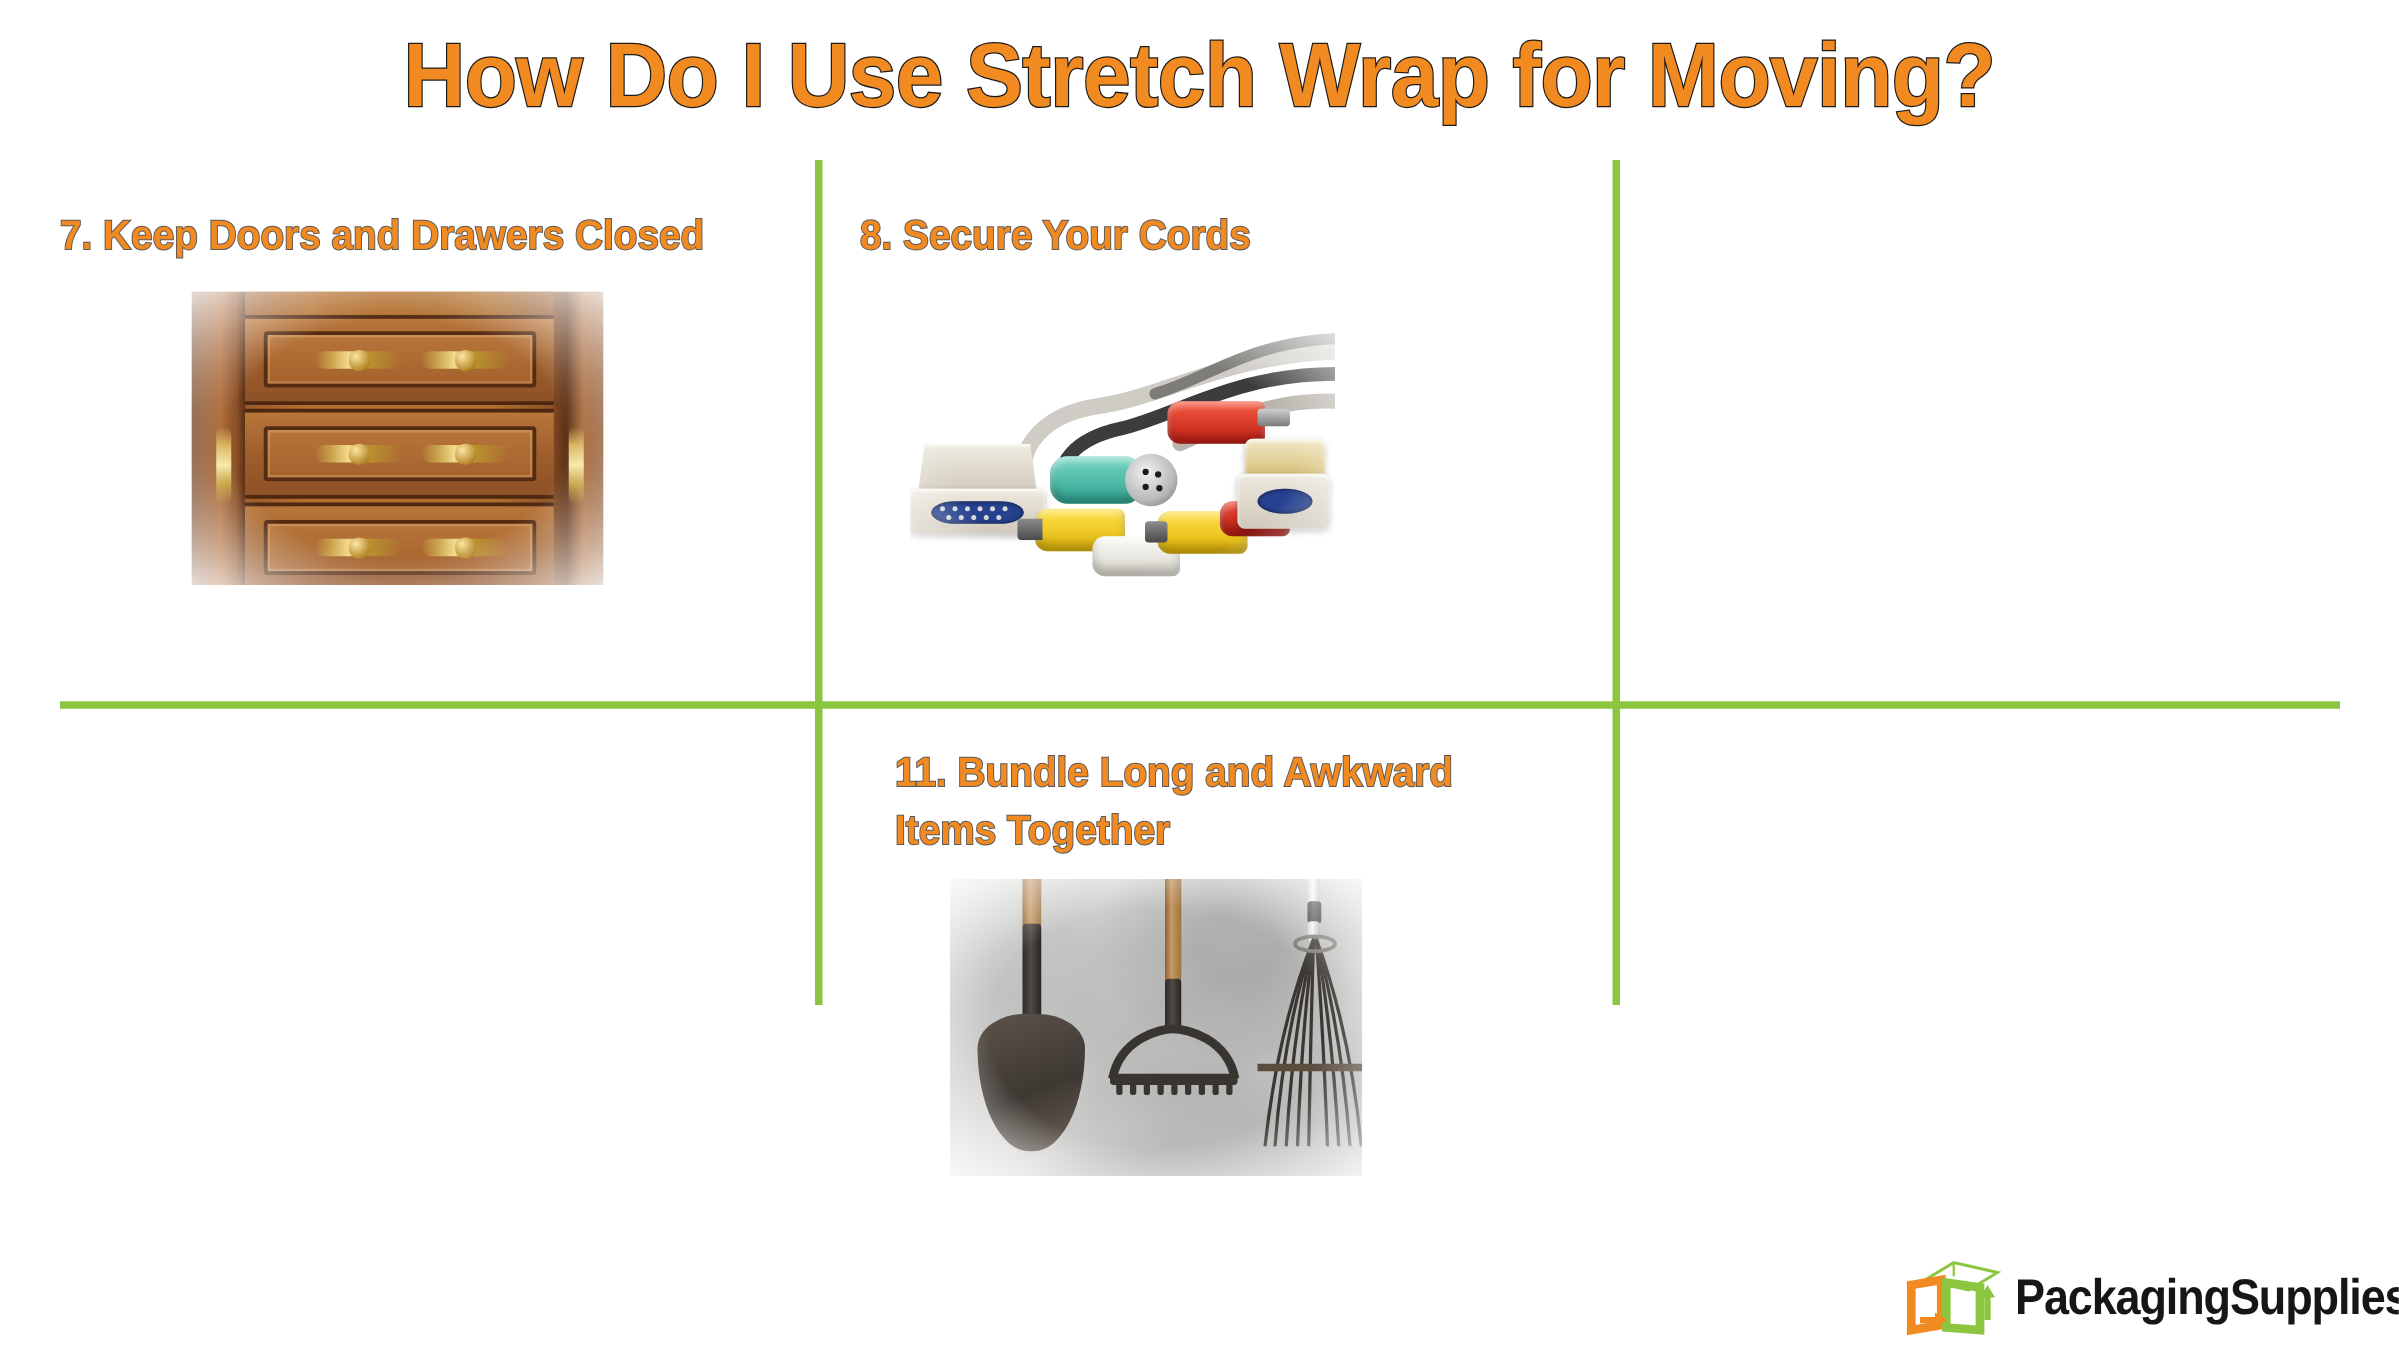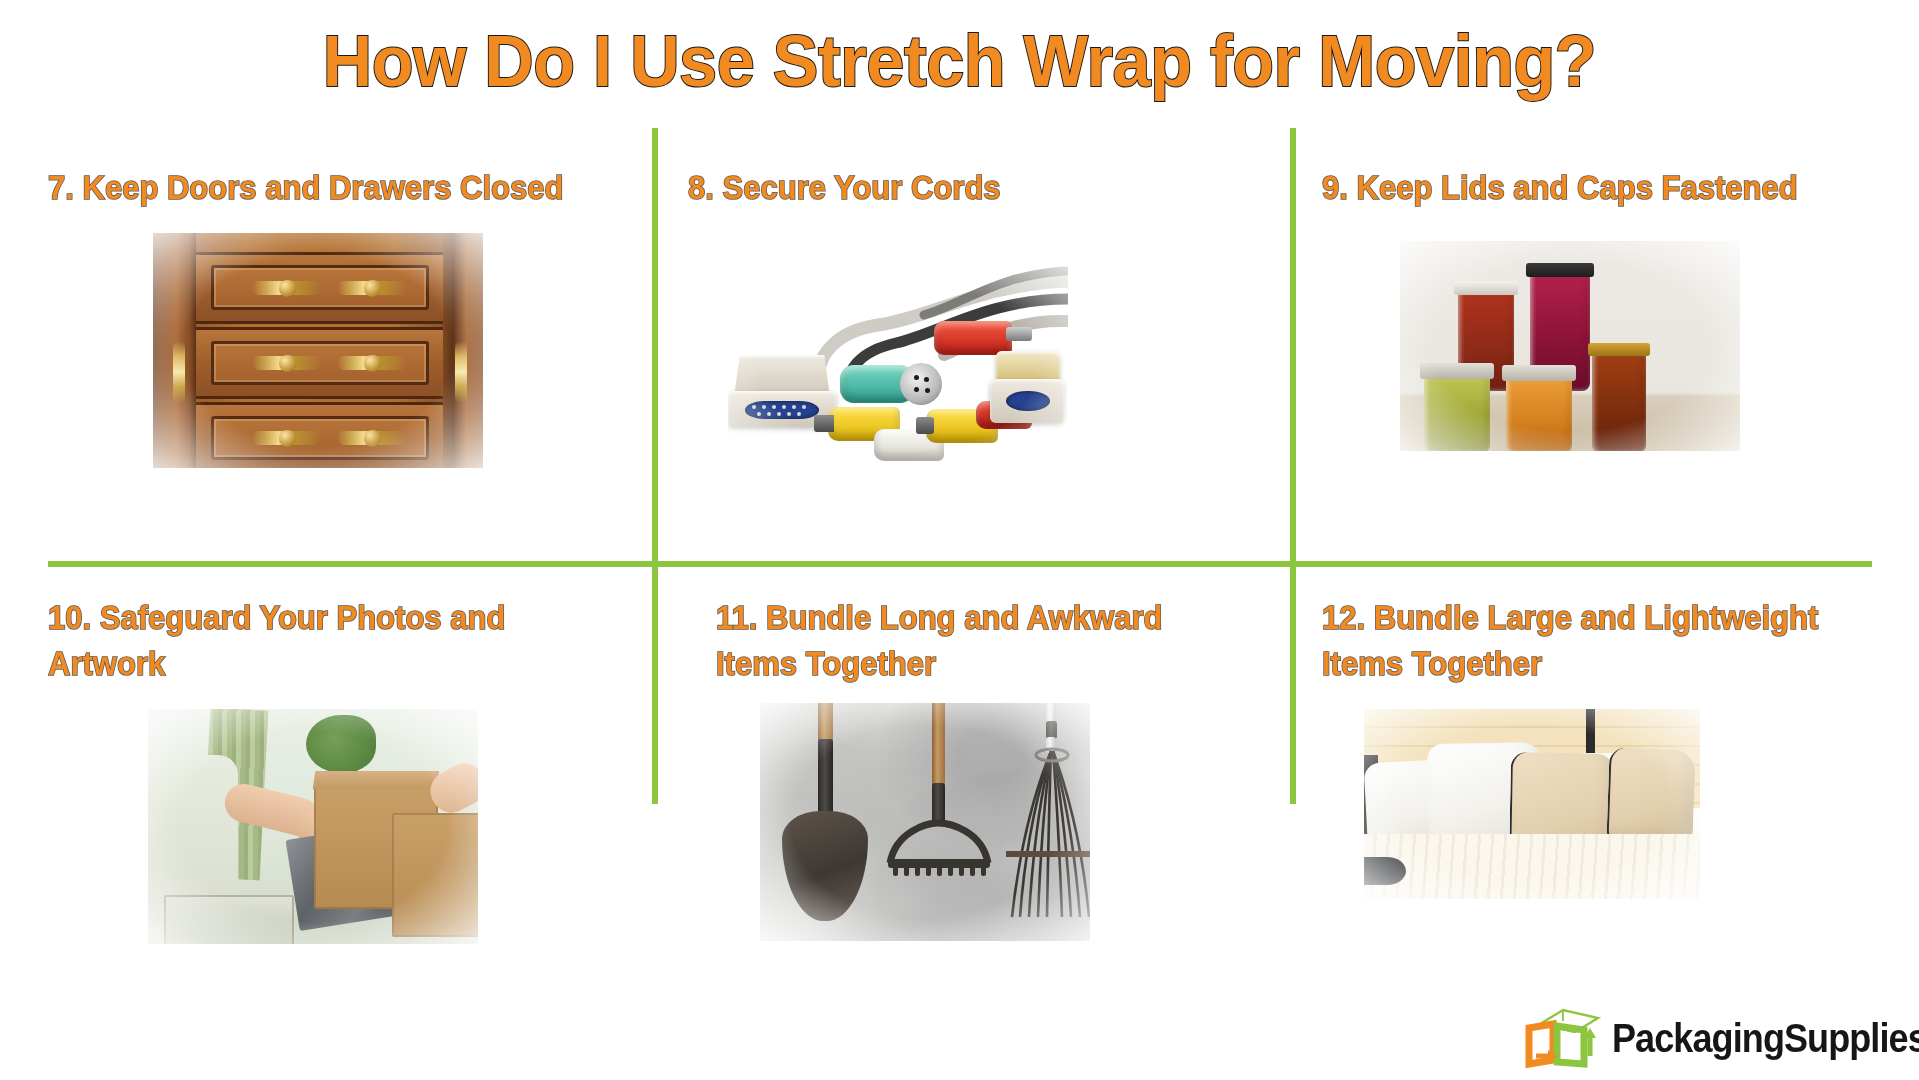--- a/index.html
+++ b/index.html
@@ -278,72 +278,21 @@
              background:linear-gradient(180deg,#ef4d36,#b81a13);"></div>
 
         <div class="vga" style="left:268px;top:92px;width:64px;height:34px;
              background:linear-gradient(180deg,#f1e8c8,#d2b96a);"></div>
         <div class="vga" style="left:262px;top:120px;width:74px;height:44px;"></div>
         <div class="vga-blue" style="left:278px;top:132px;width:44px;height:20px;"></div>
       </div>
     </div>
   </div>
 
-  <div class="cell" style="left:1322px;top:165px;width:580px;">
-    <div class="cell-head">9. Keep Lids and Caps Fastened</div>
-    <div class="photo-wrap" style="width:340px;height:210px;margin-left:78px;margin-top:30px;">
-      <div class="photo p-jars">
-
-        <div class="jar" style="left:58px;top:50px;width:56px;height:100px;
-             background:linear-gradient(180deg,#b0331c,#8d2a17 60%,#6d2011);"></div>
-        <div class="jar-lid" style="left:54px;top:40px;width:64px;height:14px;
-             background:linear-gradient(180deg,#f4f2ee,#cbc7bf);"></div>
-        <div class="jar" style="left:130px;top:32px;width:60px;height:118px;
-             background:linear-gradient(180deg,#b2214c,#8d1339 55%,#6a0d2a);"></div>
-        <div class="jar-lid" style="left:126px;top:22px;width:68px;height:14px;
-             background:linear-gradient(180deg,#3a3a3a,#1d1d1d);"></div>
-
-        <div class="jar" style="left:24px;top:132px;width:66px;height:80px;
-             background:linear-gradient(180deg,#c3c957,#9aa230 60%,#7a8222);"></div>
-        <div class="jar-lid" style="left:20px;top:122px;width:74px;height:16px;
-             background:linear-gradient(180deg,#e3e0d8,#b5b2a9);"></div>
-        <div class="jar" style="left:106px;top:134px;width:66px;height:78px;
-             background:linear-gradient(180deg,#eda03a,#d4801f 60%,#b4630f);"></div>
-        <div class="jar-lid" style="left:102px;top:124px;width:74px;height:16px;
-             background:linear-gradient(180deg,#e3e0d8,#b5b2a9);"></div>
-        <div class="jar" style="left:192px;top:112px;width:54px;height:100px;
-             background:linear-gradient(180deg,#a03f14,#7c2d0d 60%,#5e210a);"></div>
-        <div class="jar-lid" style="left:188px;top:102px;width:62px;height:13px;
-             background:linear-gradient(180deg,#d6a431,#9b7418);"></div>
-      </div>
-    </div>
-  </div>
-
-  <div class="cell" style="left:48px;top:595px;width:580px;">
-    <div class="cell-head">10. Safeguard Your Photos and Artwork</div>
-    <div class="photo-wrap" style="width:330px;height:235px;margin-left:100px;margin-top:22px;">
-      <div class="photo p-art">
-        <div class="art-plant" style="left:58px;top:0;width:58px;height:170px;
-             transform:rotate(3deg);opacity:.85;"></div>
-        <div class="art-plant" style="left:158px;top:6px;width:70px;height:58px;
-             border-radius:50% 40% 45% 50%;
-             background:radial-gradient(circle at 40% 40%,#76a058,#4c7a37);"></div>
-        <div class="art-shirt" style="left:-6px;top:46px;width:96px;height:190px;"></div>
-        <div class="art-arm" style="left:76px;top:82px;width:96px;height:38px;transform:rotate(14deg);"></div>
-        <div class="art-arm" style="left:146px;top:106px;width:52px;height:34px;transform:rotate(32deg);"></div>
-        <div class="art-frame" style="left:144px;top:122px;width:110px;height:92px;transform:rotate(-9deg);"></div>
-        <div class="art-box" style="left:166px;top:72px;width:124px;height:128px;"></div>
-        <div class="art-flap" style="left:166px;top:62px;width:124px;height:18px;transform:skewX(-8deg);"></div>
-        <div class="art-box" style="left:244px;top:104px;width:88px;height:124px;"></div>
-        <div class="art-arm" style="left:282px;top:58px;width:56px;height:42px;transform:rotate(-28deg);"></div>
-        <div class="art-box" style="left:16px;top:186px;width:130px;height:52px;
-             background:linear-gradient(180deg,#dfe3d9,#c4cab9);"></div>
-      </div>
-    </div>
-  </div>
+
 
   <div class="cell" style="left:716px;top:595px;width:560px;">
     <div class="cell-head">11. Bundle Long and Awkward Items Together</div>
     <div class="photo-wrap" style="width:330px;height:238px;margin-left:44px;margin-top:16px;">
       <div class="photo p-tools">
 
         <div class="t-handle t-wood" style="left:58px;top:-4px;width:15px;height:44px;"></div>
         <div class="t-handle t-dark" style="left:58px;top:36px;width:15px;height:82px;"></div>
         <div class="t-blade" style="left:22px;top:108px;width:86px;height:110px;"></div>
 
@@ -380,37 +329,20 @@
             <path d="M293 48 C 307 100, 316 160, 320 214"></path>
             <path d="M293 48 C 312 100, 324 160, 329 214"></path>
           </g>
           <rect x="246" y="148" width="86" height="6" fill="#5b4c3e"></rect>
           <ellipse cx="292" cy="52" rx="16" ry="6" fill="none" stroke="#7d7a74" stroke-width="3"></ellipse>
         </svg>
       </div>
     </div>
   </div>
 
-  <div class="cell" style="left:1322px;top:595px;width:580px;">
-    <div class="cell-head">12. Bundle Large and Lightweight Items Together</div>
-    <div class="photo-wrap" style="width:336px;height:190px;margin-left:42px;margin-top:22px;">
-      <div class="photo p-bed">
-        <div class="bed-head"></div>
-        <div class="bed-post" style="left:222px;top:0;width:9px;height:56%;"></div>
-        <div class="bed-post" style="left:0;top:24%;width:14px;height:58%;"></div>
-        <div class="pillow pillow-white" style="left:2px;top:52px;width:92px;height:96px;transform:rotate(-3deg);"></div>
-        <div class="pillow pillow-white" style="left:64px;top:34px;width:116px;height:116px;transform:rotate(-1deg);"></div>
-        <div class="pillow pillow-white" style="left:206px;top:44px;width:100px;height:100px;"></div>
-        <div class="pillow pillow-beige" style="left:146px;top:44px;width:104px;height:112px;transform:rotate(1deg);"></div>
-        <div class="pillow pillow-beige" style="left:244px;top:40px;width:84px;height:96px;transform:rotate(2deg);"></div>
-        <div class="bed-sheet"></div>
-        <div class="bed-table" style="left:-6px;top:148px;width:48px;height:28px;"></div>
-      </div>
-    </div>
-  </div>
 
   <div class="logo" style="left:1524px;top:1006px;">
     <span class="logo-mark" style="width:78px;height:64px;margin-right:10px;">
       <svg width="78" height="64" viewBox="0 0 78 64">
 
         <polygon points="16,18 39,4 74,12 51,26" fill="none" stroke="#8CC53F" stroke-width="2.4"></polygon>
         <line x1="16" y1="18" x2="51" y2="26" stroke="#8CC53F" stroke-width="1.8"></line>
         <line x1="39" y1="4" x2="39" y2="15" stroke="#8CC53F" stroke-width="1.8"></line>
 
         <polygon points="5,22 29,18 29,54 5,58" fill="none" stroke="#F18A21" stroke-width="7"></polygon>

